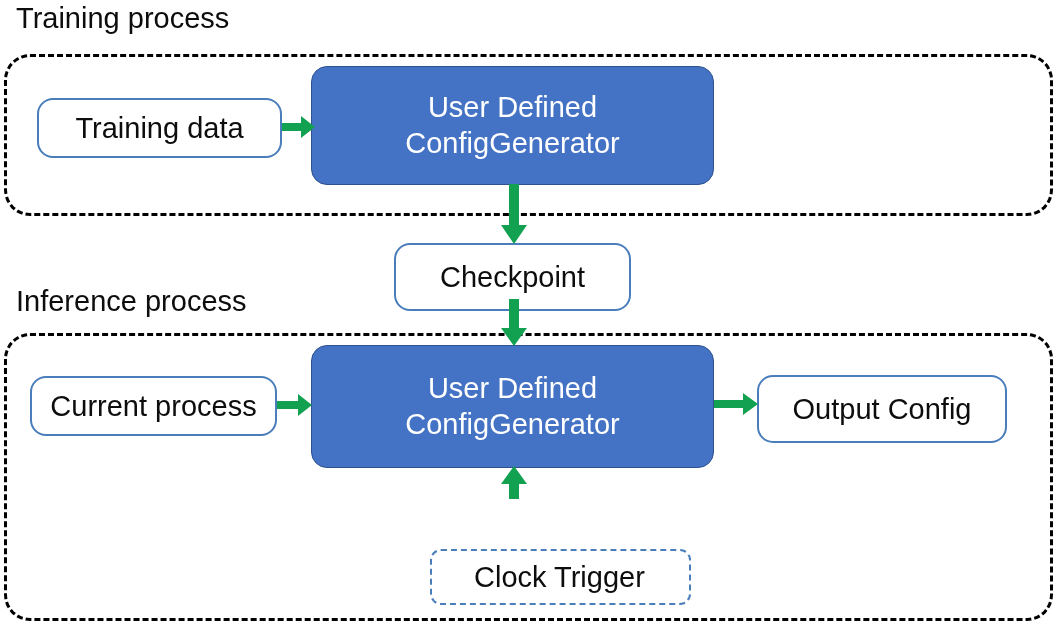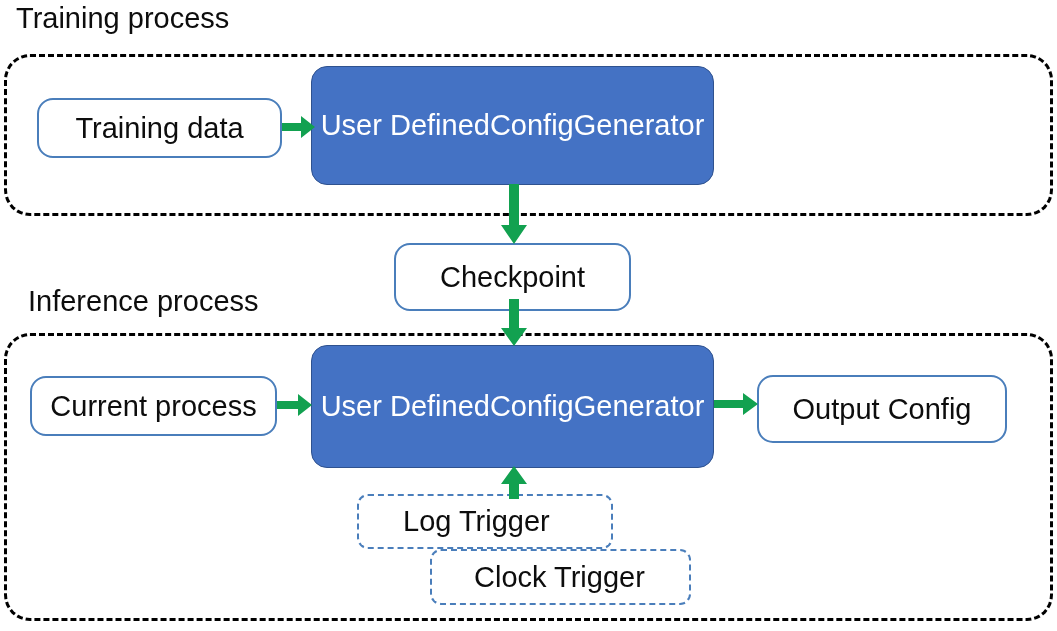--- a/index.html
+++ b/index.html
@@ -23,21 +23,21 @@
   
   .section-caption {
     position: absolute;
     font-size: 29px;
     line-height: 1;
     color: #0d0d0d;
     white-space: nowrap;
     font-weight: 400;
   }
   #caption-training { left: 16px; top: 4px; }
-  #caption-inference { left: 28px; top: 287px; }
+  #caption-inference { left: 16px; top: 287px; }
 
   
   .process-container {
     position: absolute;
     box-sizing: border-box;
     border: 3px dashed #000000;
     border-radius: 26px;
     background: transparent;
   }
   #container-training { left: 4px; top: 54px; width: 1049px; height: 162px; }
@@ -64,21 +64,21 @@
   #box-output-config { left: 757px; top: 375px; width: 250px; height: 68px; }
 
   
   .node-filled {
     position: absolute;
     box-sizing: border-box;
     background: #4472c4;
     border: 1.5px solid #2f528f;
     border-radius: 16px;
     display: flex;
-    flex-direction: row;
+    flex-direction: column;
     align-items: center;
     justify-content: center;
     color: #ffffff;
     font-size: 29px;
     line-height: 1.22;
     white-space: nowrap;
     text-align: center;
   }
   #box-generator-training  { left: 311px; top: 66px;  width: 403px; height: 119px; }
   #box-generator-inference { left: 311px; top: 345px; width: 403px; height: 123px; }
@@ -143,23 +143,20 @@
 
   <div class="node-filled" id="box-generator-inference">
     <span>User Defined</span>
     <span>ConfigGenerator</span>
   </div>
 
   <div class="node-box" id="box-output-config">
     <span>Output Config</span>
   </div>
 
-  <div class="node-trigger" id="box-log-trigger">
-    <span>Log Trigger</span>
-  </div>
 
   <div class="node-trigger" id="box-clock-trigger">
     <span>Clock Trigger</span>
   </div>
 
   <div class="arrow" id="arrow-data-to-generator">
     <svg width="34" height="28" viewBox="0 0 34 28">
       <path d="M0 10 L19 10 L19 3 L33 14 L19 25 L19 18 L0 18 Z" fill="#12a150"></path>
     </svg>
   </div>

